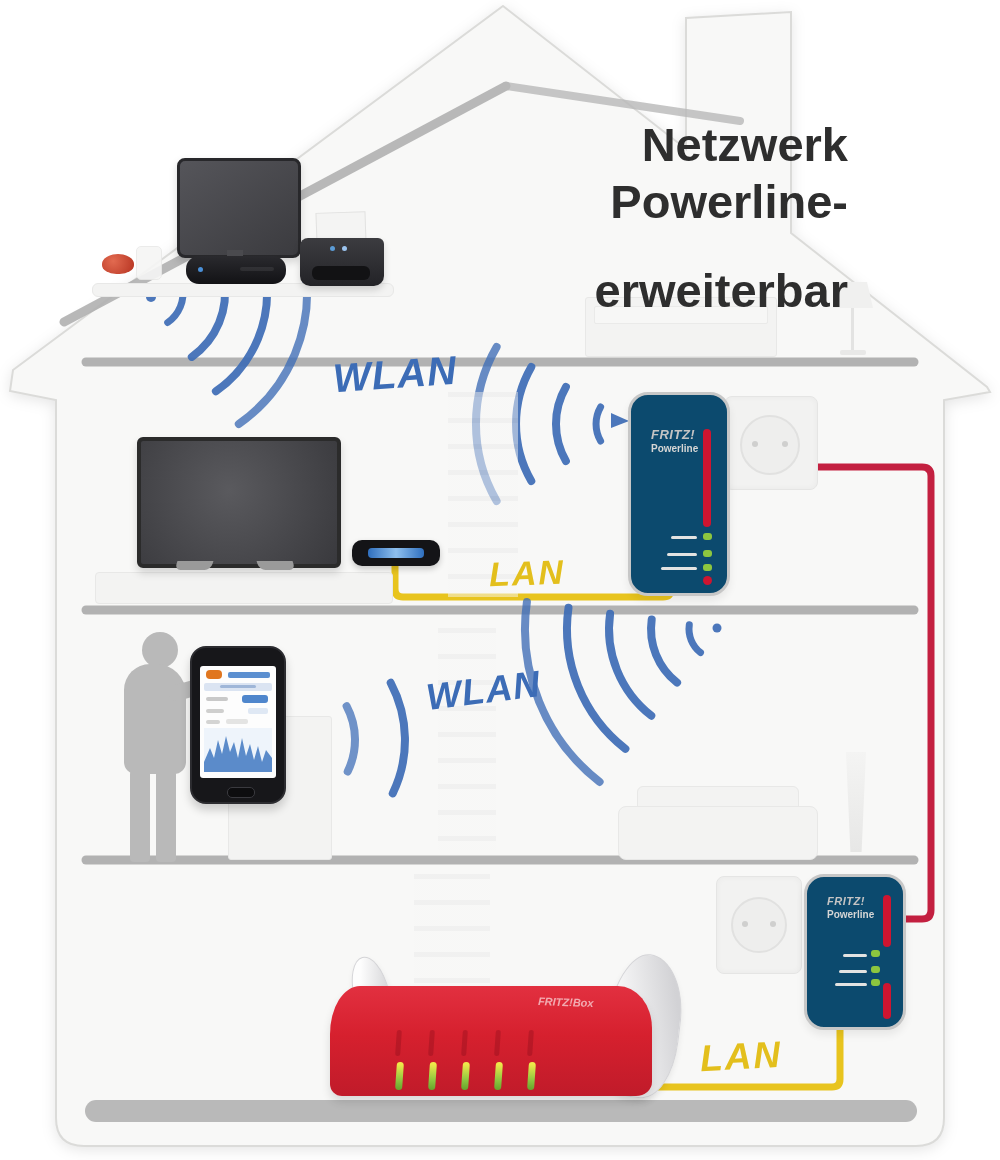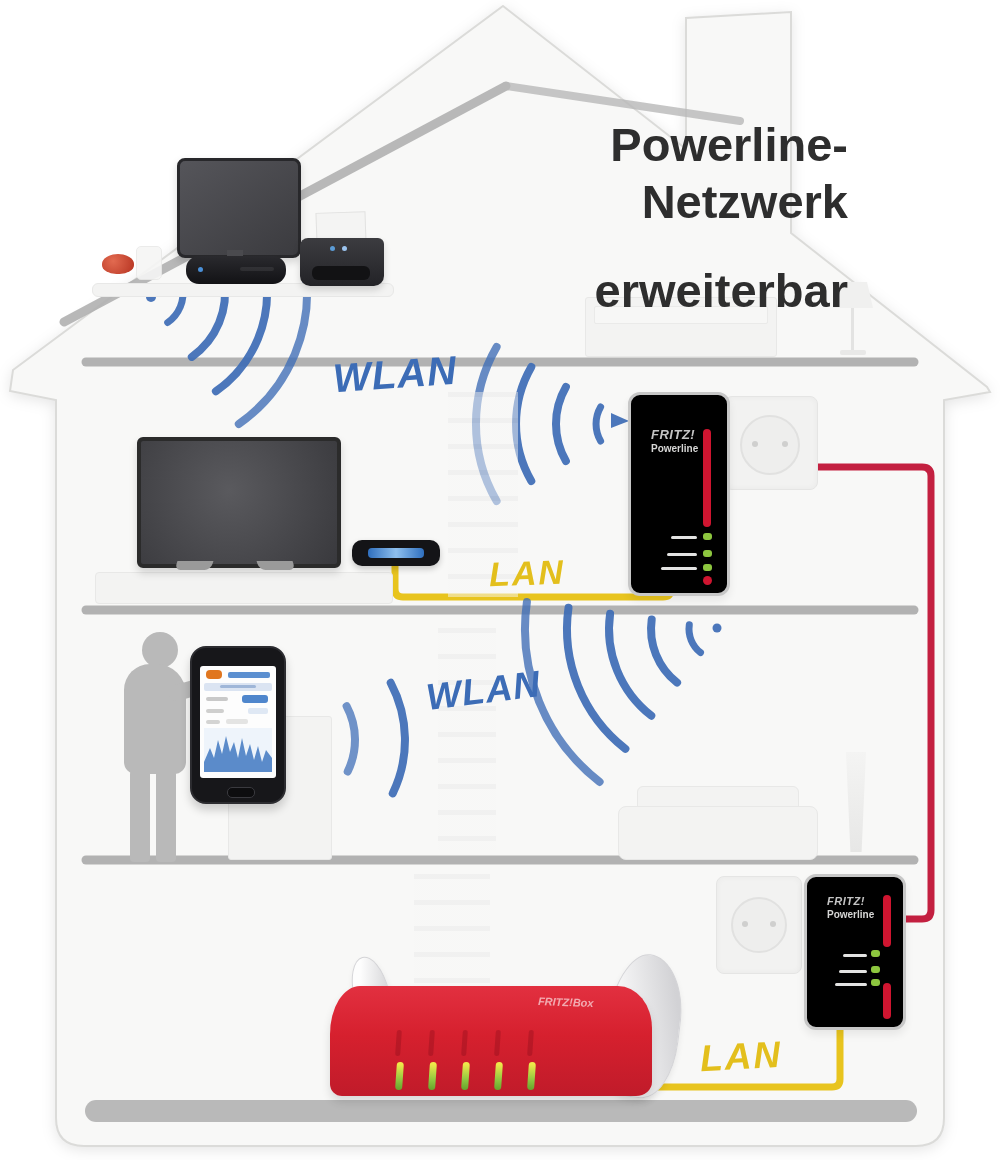--- a/index.html
+++ b/index.html
@@ -14,21 +14,21 @@
          font-size:47px;line-height:57px;font-weight:700;letter-spacing:0px;}
   .net-label{font-weight:700;font-style:italic;white-space:nowrap;}
   .wlan{color:#3c6cb6;}
   .lan{color:#e3bf1c;}
 
   
   .furn{background:#f3f3f2;border:1px solid #e8e8e7;border-radius:3px;}
   .ladder{background:repeating-linear-gradient(180deg,#e9e9e9 0 5px,#f7f7f6 5px 26px);opacity:.5;}
 
   
-  .adapter{background:#000000;border:3px solid #c7c7c7;border-radius:12px;
+  .adapter{background:#0c4a6e;border:3px solid #c7c7c7;border-radius:20px;
            box-shadow:0 5px 9px rgba(0,0,0,.07);}
   .adapter .brand{position:absolute;left:20px;top:32px;color:#c4c4c4;font-weight:700;
                   font-style:italic;font-size:13px;letter-spacing:.5px;}
   .adapter .model{position:absolute;left:20px;top:48px;color:#d6d6d5;font-weight:700;font-size:10px;}
   .stripe{position:absolute;background:#cf1530;border-radius:4px;}
   .led{position:absolute;width:9px;height:7px;border-radius:3px;background:#8dc63f;}
   .led-label{position:absolute;height:3px;background:#e3e3e2;border-radius:2px;}
   .led-red{position:absolute;width:9px;height:9px;border-radius:50%;background:#cf1530;}
 
   
@@ -256,22 +256,22 @@
     <div class="router-slot" style="left:165px;top:44px;"></div>
     <div class="router-slot" style="left:198px;top:44px;"></div>
     <div class="router-led" style="left:66px;top:76px;"></div>
     <div class="router-led" style="left:99px;top:76px;"></div>
     <div class="router-led" style="left:132px;top:76px;"></div>
     <div class="router-led" style="left:165px;top:76px;"></div>
     <div class="router-led" style="left:198px;top:76px;"></div>
   </div>
 
   <div class="abs title">
+    <span style="display:block;">Netzwerk</span>
     <span style="display:block;">Powerline-</span>
-    <span style="display:block;">Netzwerk</span>
     <span style="display:block;margin-top:32px;">erweiterbar</span>
   </div>
 
   <div class="abs net-label wlan" style="left:333px;top:352px;font-size:40px;transform:rotate(-4deg);letter-spacing:1px;">WLAN</div>
   <div class="abs net-label wlan" style="left:426px;top:670px;font-size:37px;transform:rotate(-7deg);letter-spacing:1px;">WLAN</div>
   <div class="abs net-label lan" style="left:489px;top:554px;font-size:34px;transform:rotate(-2deg);letter-spacing:2px;">LAN</div>
   <div class="abs net-label lan" style="left:700px;top:1036px;font-size:37px;transform:rotate(-3deg);letter-spacing:2px;">LAN</div>
 
 </div>
 

